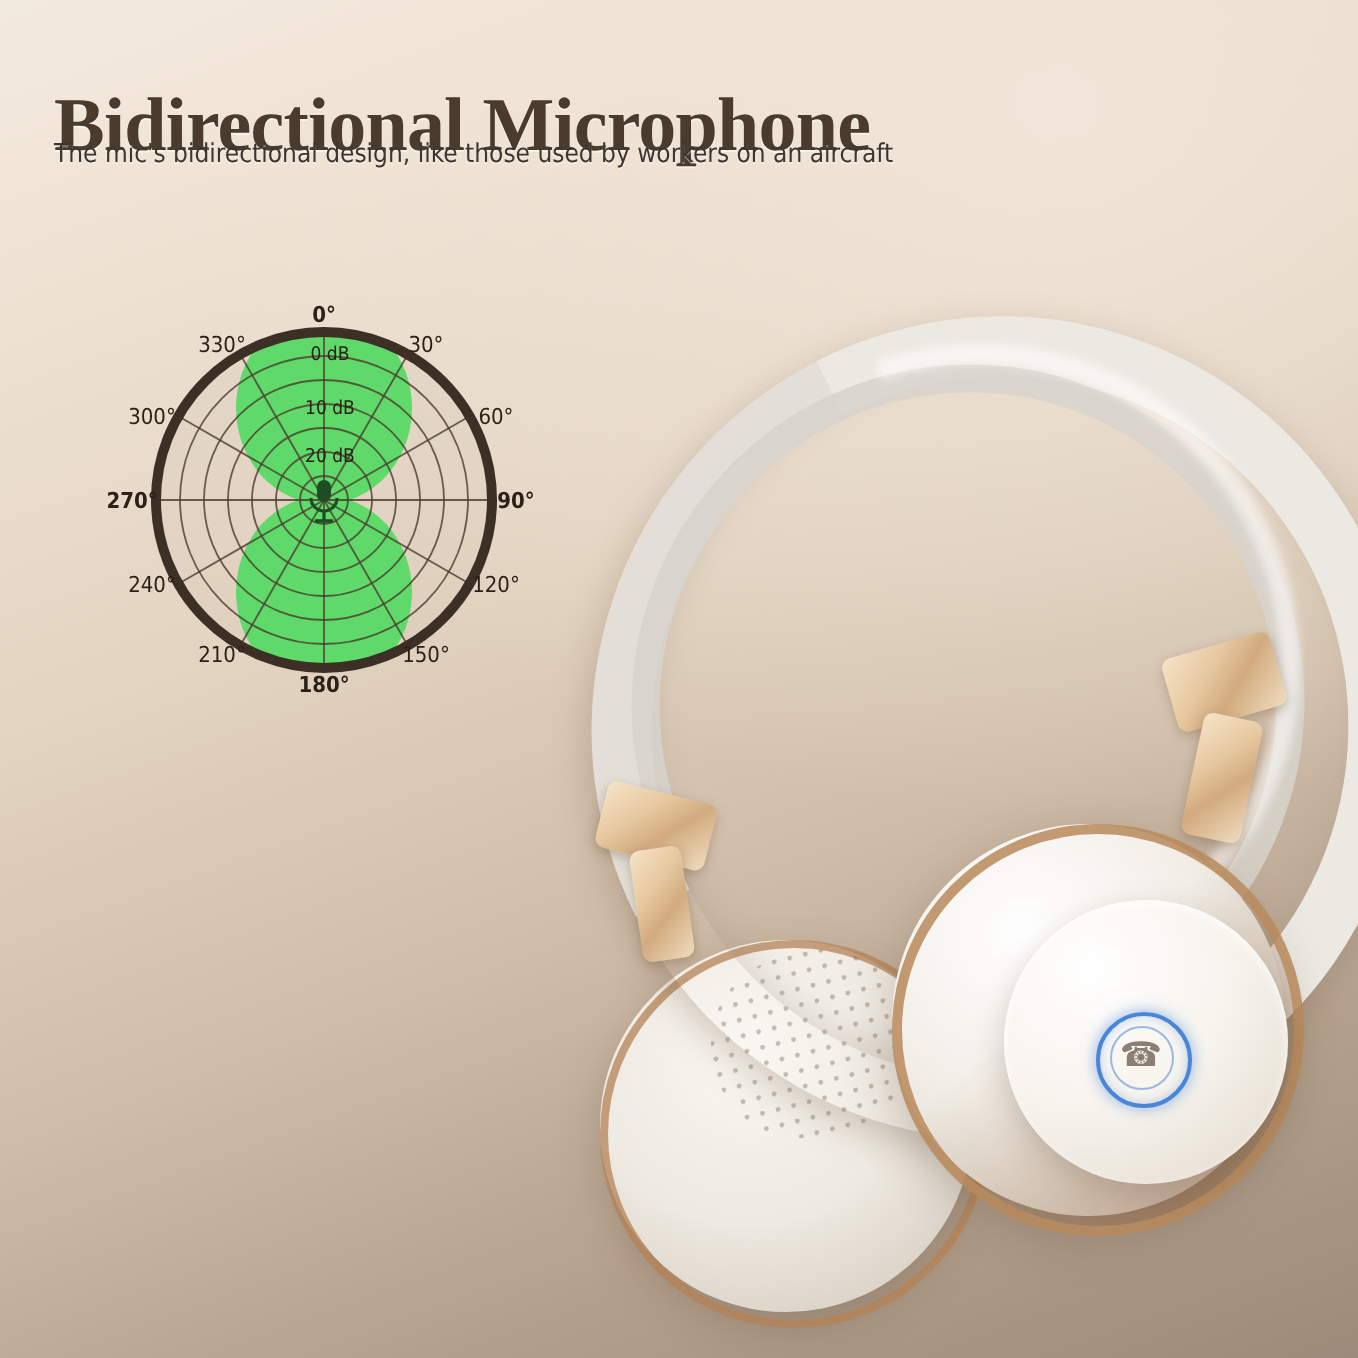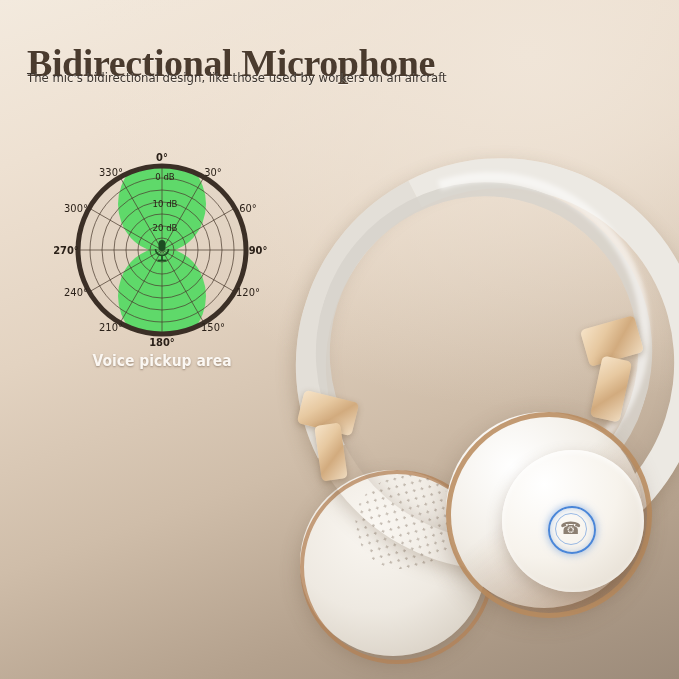--- a/index.html
+++ b/index.html
@@ -216,21 +216,20 @@
         <text x="161" y="181" text-anchor="middle">150°</text>
         <text x="110" y="196" text-anchor="middle" font-weight="bold">180°</text>
         <text x="59" y="181" text-anchor="middle">210°</text>
         <text x="24" y="146" text-anchor="middle">240°</text>
         <text x="14" y="104" text-anchor="middle" font-weight="bold">270°</text>
         <text x="24" y="62" text-anchor="middle">300°</text>
         <text x="59" y="26" text-anchor="middle">330°</text>
       </g>
     </svg>
 
-    <div id="chart-caption">Voice pickup area</div>
   </div>
 
   <div id="product">
 
     <div class="pc" id="cup-far"></div>
     <div class="pc" id="cup-far-ring"></div>
     <div class="pc" id="grille"></div>
 
     <div class="pc" id="band-outer"></div>
     <div class="pc" id="band-inner"></div>

